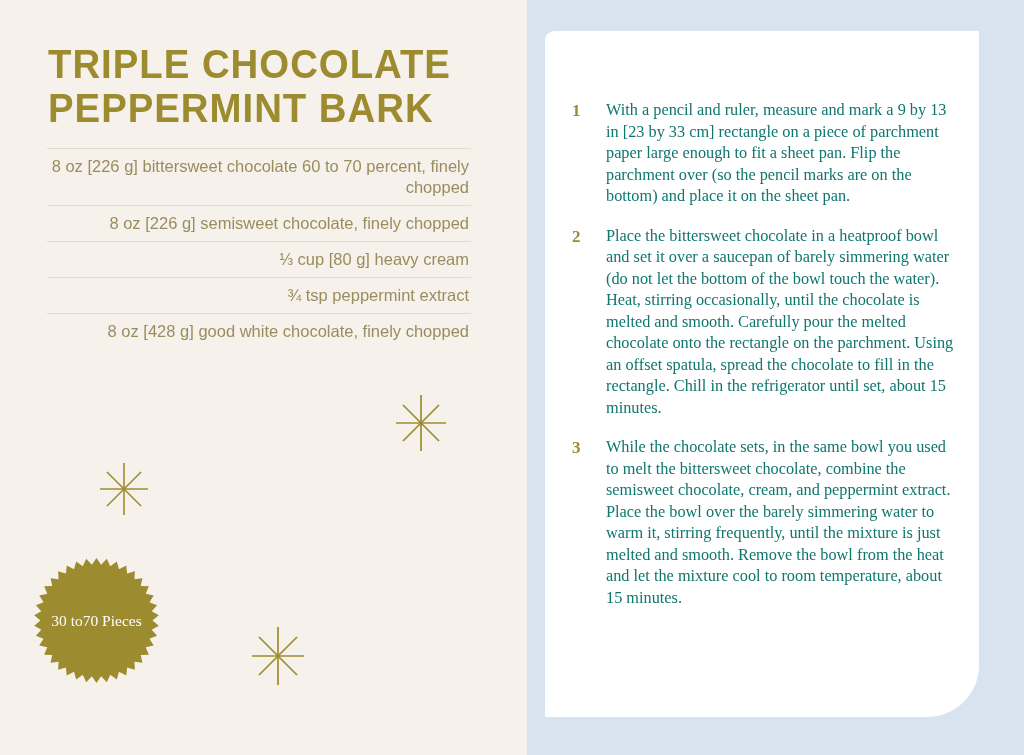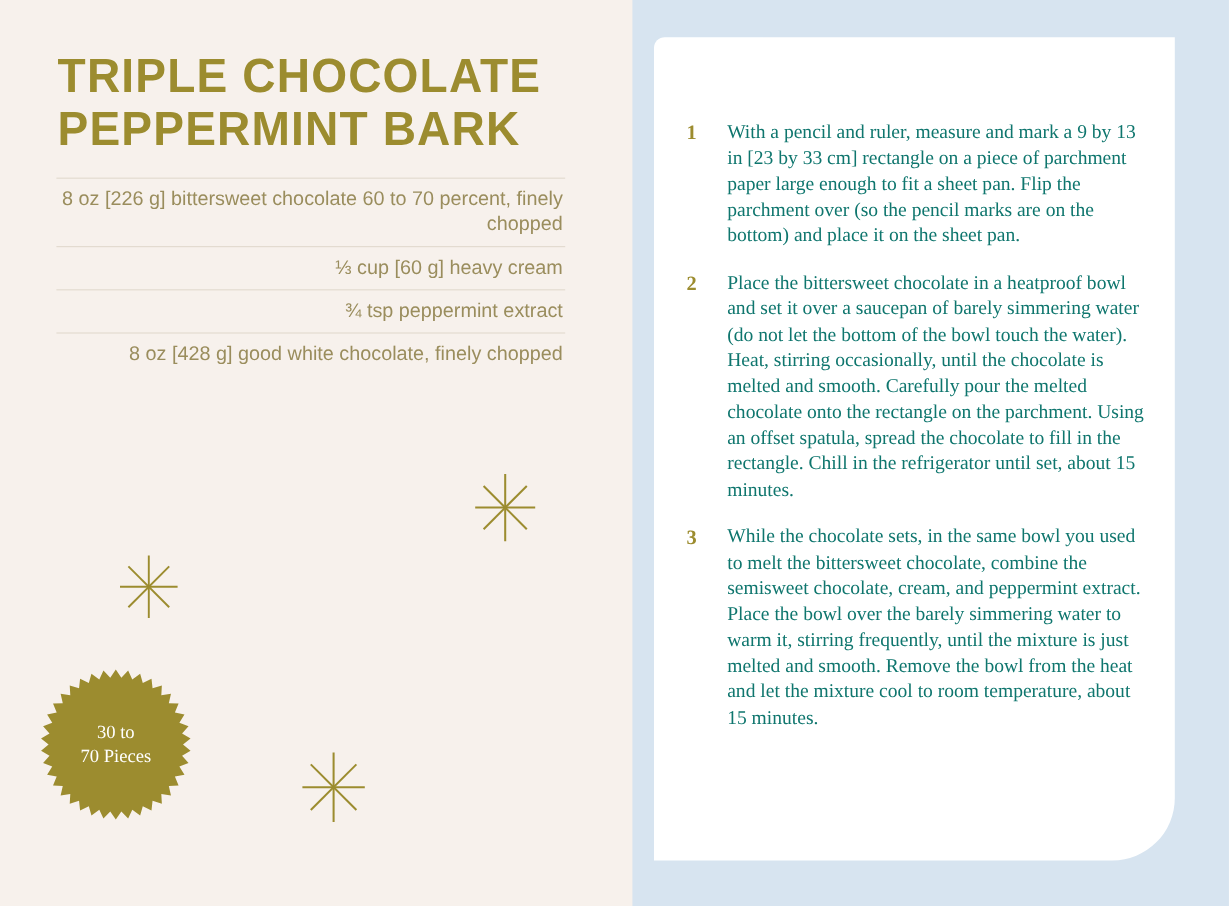--- a/index.html
+++ b/index.html
@@ -83,21 +83,20 @@
     height: 127px;
   }
   .seal svg { display: block; }
   .seal-text {
     position: absolute;
     left: 0;
     top: 0;
     width: 127px;
     height: 127px;
     display: flex;
-    flex-direction: column;
     align-items: center;
     justify-content: center;
     color: #ffffff;
     font-family: "Liberation Serif", serif;
     font-size: 15.5px;
     line-height: 20px;
     text-align: right;
     pointer-events: none;
   }
 
@@ -147,21 +146,22 @@
 
   <div class="left-panel">
 
     <div class="title">
       <span class="tline">Triple Chocolate</span>
       <span class="tline">Peppermint Bark</span>
     </div>
 
     <div class="ingredients">
       <div class="ing-item">8 oz [226 g] bittersweet chocolate 60 to 70 percent, finely chopped</div>
-      <div class="ing-item">⅓ cup [60 g] heavy cream</div>
+      <div class="ing-item">8 oz [226 g] semisweet chocolate, finely chopped</div>
+      <div class="ing-item">⅓ cup [80 g] heavy cream</div>
       <div class="ing-item">¾ tsp peppermint extract</div>
       <div class="ing-item">8 oz [428 g] good white chocolate, finely chopped</div>
     </div>
 
     <span class="star" style="left:391px; top:393px;">
       <svg width="60" height="60" viewBox="0 0 60 60">
         <g stroke="#9c8c2f" stroke-width="1.7" stroke-linecap="butt">
           <line x1="30" y1="2" x2="30" y2="58"></line>
           <line x1="5" y1="30" x2="55" y2="30"></line>
           <line x1="12" y1="12" x2="48" y2="48"></line>

